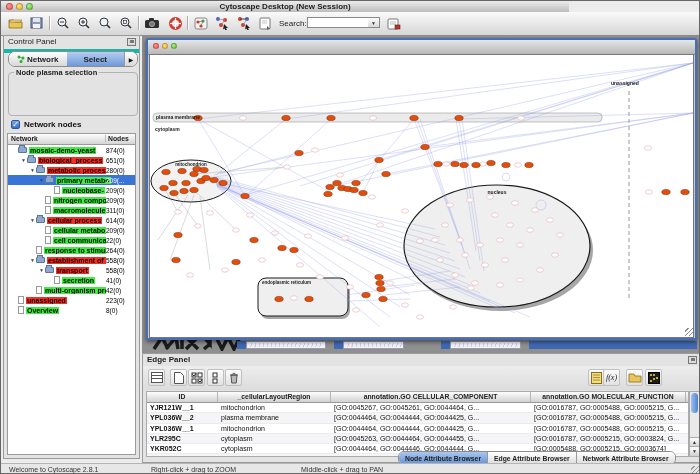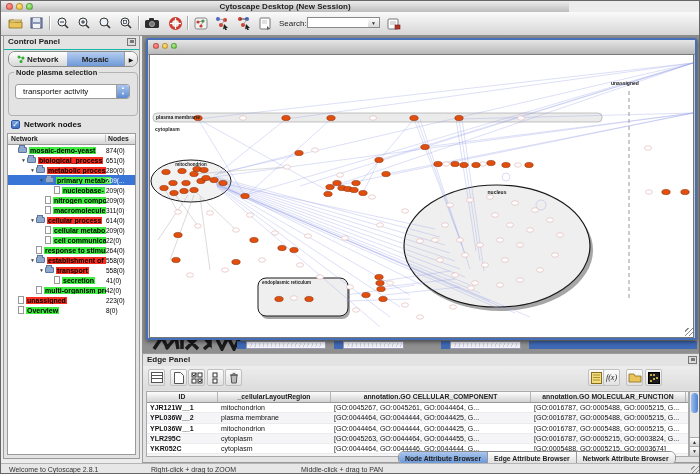--- a/index.html
+++ b/index.html
@@ -16,21 +16,21 @@
   
   #toolbar{position:absolute;left:0;top:11px;width:700px;height:23px;
     background:linear-gradient(#fafafa,#d6d6d6);border-bottom:1px solid #909090;}
   .tbi{position:absolute;top:3px;width:17px;height:16px;display:flex;align-items:center;justify-content:center;}
   .tsep{position:absolute;top:4px;width:1px;height:14px;background:#aaa;box-shadow:1px 0 0 #fff;}
   #search-label{position:absolute;top:7px;font-size:8px;color:#222;}
   #search-input{position:absolute;top:5px;width:62px;height:11px;border:1px solid #8a8a8a;background:#fff;font-size:8px;padding:0 2px;box-sizing:border-box;}
   #search-drop{position:absolute;top:5px;width:12px;height:11px;border:1px solid #8a8a8a;border-left:none;background:linear-gradient(#fdfdfd,#d9d9d9);font-size:5px;text-align:center;line-height:11px;color:#333;box-sizing:border-box;}
   
   #control-panel{position:absolute;left:2px;top:34px;width:137px;height:424px;background:#e3e3e3;border:1px solid #9b9b9b;box-sizing:border-box;}
-  #cp-title{position:absolute;left:0;top:0;right:0;height:12px;border-bottom:1px solid #14b8a6;font-size:8px;font-weight:bold;color:#222;padding:1px 0 0 4px;}
+  #cp-title{position:absolute;left:0;top:0;right:0;height:12px;border-bottom:4px solid #14b8a6;font-size:8px;font-weight:normal;color:#222;padding:1px 0 0 4px;}
   .float-icon{position:absolute;top:2px;right:3px;width:9px;height:8px;border:1px solid #777;background:#ddd;box-sizing:border-box;}
   .float-icon:before{content:"";position:absolute;right:1px;top:1px;width:4px;height:3px;background:#777;}
   #cp-tabs{position:absolute;left:4px;top:15px;width:128px;height:14px;display:flex;border:1px solid #8d8d8d;border-radius:7px;overflow:hidden;background:#f2f2f2;}
   .cp-tab{flex:1;display:flex;align-items:center;justify-content:center;font-size:8px;font-weight:bold;color:#222;gap:2px;background:linear-gradient(#fff,#d7d7d7);}
   .cp-tab.sel{background:linear-gradient(#b5cdf0,#6f9ad8);}
   #cp-tab-more{width:12px;background:linear-gradient(#fff,#d7d7d7);border-left:1px solid #999;display:flex;align-items:center;justify-content:center;font-size:6px;color:#111;}
   #groupbox{position:absolute;left:4px;top:36px;width:128px;height:42px;border:1px solid #b3b3b3;border-radius:4px;}
   #group-label{position:absolute;left:5px;top:-5px;background:#e3e3e3;font-size:7.5px;font-weight:bold;color:#222;padding:0 2px;}
   #combo{position:absolute;left:6px;top:11px;width:115px;height:15px;background:#fff;border:1px solid #9d9d9d;border-radius:3px;font-size:8px;color:#111;line-height:14px;padding-left:7px;box-sizing:border-box;overflow:hidden;}
   #combo-stepper{position:absolute;right:0;top:0;width:12px;height:13px;background:linear-gradient(#aac6ef,#5d8cd2);border-left:1px solid #9d9d9d;border-radius:0 2px 2px 0;color:#fff;font-size:4px;line-height:6px;text-align:center;}
@@ -228,30 +228,26 @@
         <svg width="8" height="8">
             <circle cx="2" cy="2" r="1.5" fill="#2fae2f"></circle>
             <circle cx="6" cy="3" r="1.5" fill="#2fae2f"></circle>
             <circle cx="4" cy="6.5" r="1.5" fill="#2fae2f"></circle>
             <line x1="2" y1="2" x2="6" y2="3" stroke="#2fae2f" stroke-width="0.6"></line>
             <line x1="6" y1="3" x2="4" y2="6.5" stroke="#2fae2f" stroke-width="0.6"></line>
           </svg>
         <span>Network</span>
       </div>
       <div class="cp-tab sel">
-        <span>Mosaic</span>
+        <span>Select</span>
       </div>
       <div id="cp-tab-more">▶</div>
     </div>
     <div id="groupbox">
       <span id="group-label">Node plasma selection</span>
-      <div id="combo">
-        <span>transporter activity</span>
-        <span id="combo-stepper">▲<br>▼</span>
-      </div>
     </div>
     <div id="checkbox-row">
       <span id="checkbox">✓</span>
       <span id="checkbox-label">Network nodes</span>
     </div>
     <div id="tree-box">
       <div id="tree-header">
         <span id="th-network">Network</span>
         <span id="th-nodes">Nodes</span>
       </div>

